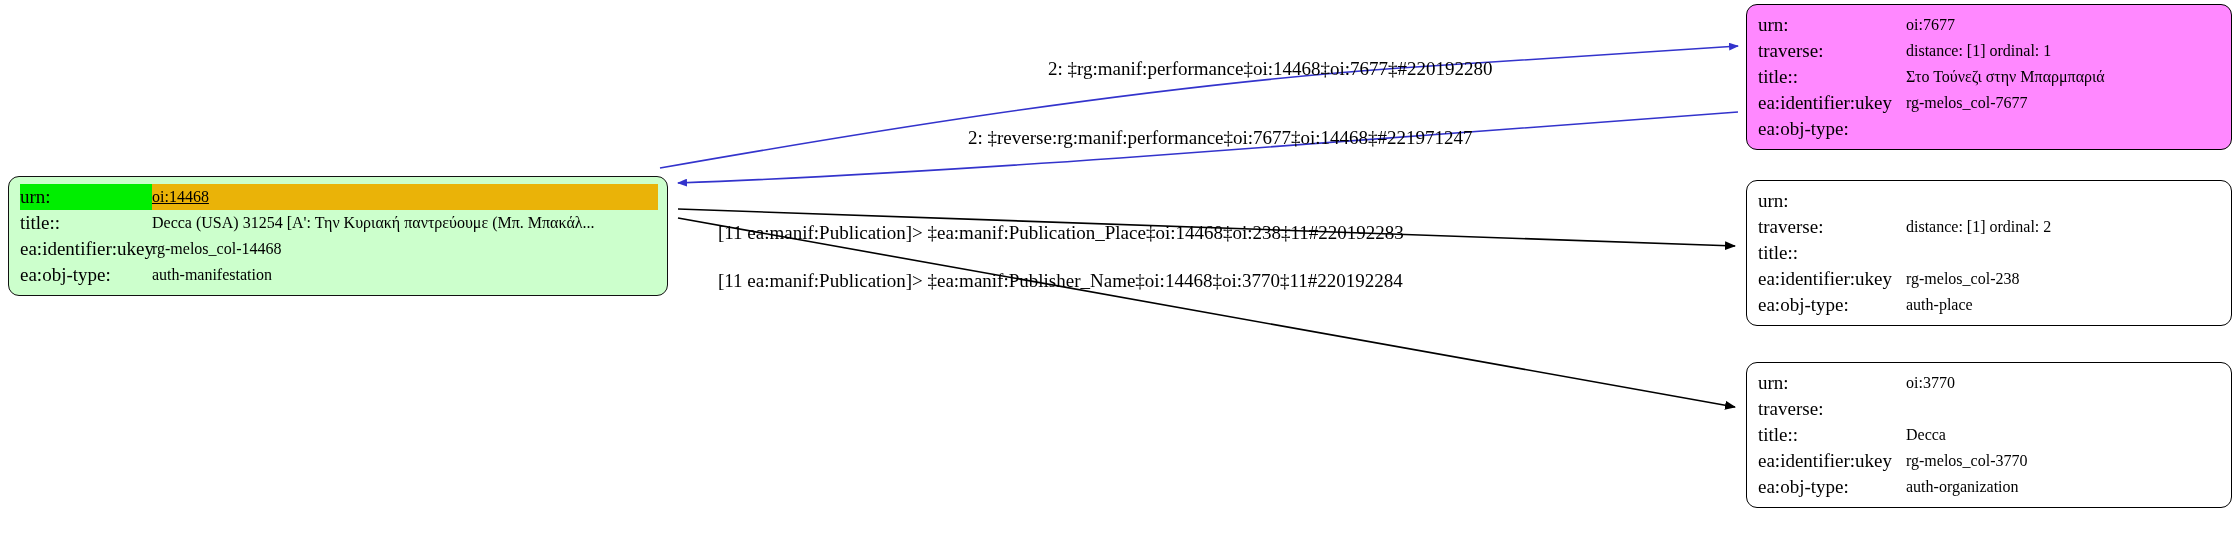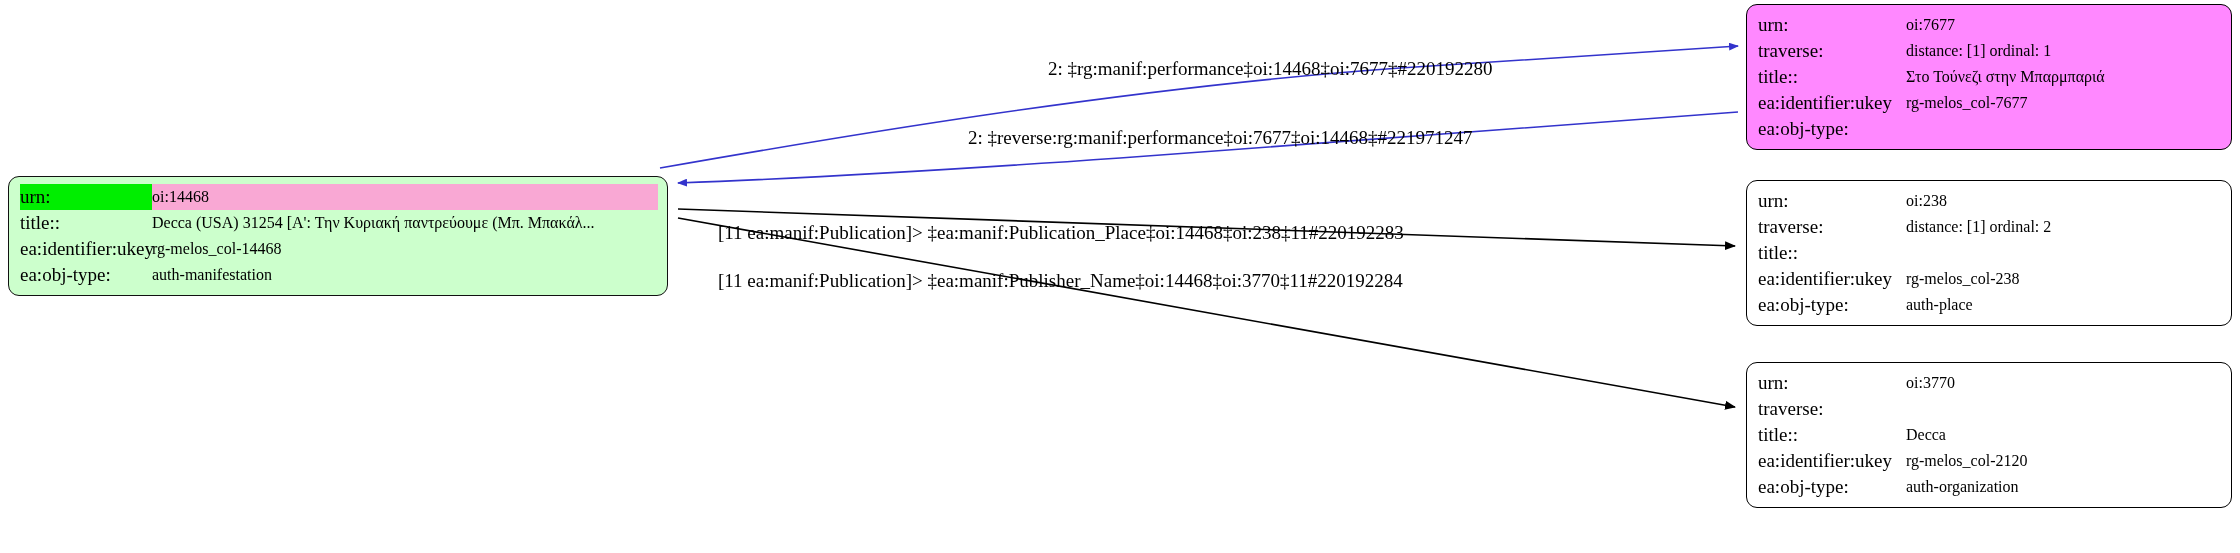--- a/index.html
+++ b/index.html
@@ -67,21 +67,22 @@
   
   .node.green .node-row .k { width: 132px; }
   .node.green .node-row.hl {
     background: #00ee00;
   }
   .node.green .node-row.hl .k {
     background: #00ee00;
     box-shadow: 1px 0 0 #99ee99;
   }
   .node.green .node-row.hl .v {
-    background: #f9a8d4;
+    background: #eab308;
+    text-decoration: underline;
   }
   
   .node.magenta .node-row .k,
   .node.plain .node-row .k { width: 148px; }
 
   .edge-label {
     position: absolute;
     font-size: 19px;
     color: #000000;
     white-space: nowrap;
@@ -155,21 +156,20 @@
       <span class="v">rg-melos_col-7677</span>
     </div>
     <div class="node-row">
       <span class="k">ea:obj-type:</span>
     </div>
   </div>
 
   <div class="node plain" id="node-place" style="left:1746px; top:180px; width:486px;">
     <div class="node-row">
       <span class="k">urn:</span>
-      <span class="v">oi:238</span>
     </div>
     <div class="node-row">
       <span class="k">traverse:</span>
       <span class="v">distance: [1]     ordinal: 2</span>
     </div>
     <div class="node-row">
       <span class="k">title::</span>
     </div>
     <div class="node-row">
       <span class="k">ea:identifier:ukey</span>
@@ -188,21 +188,21 @@
     </div>
     <div class="node-row">
       <span class="k">traverse:</span>
     </div>
     <div class="node-row">
       <span class="k">title::</span>
       <span class="v">Decca</span>
     </div>
     <div class="node-row">
       <span class="k">ea:identifier:ukey</span>
-      <span class="v">rg-melos_col-2120</span>
+      <span class="v">rg-melos_col-3770</span>
     </div>
     <div class="node-row">
       <span class="k">ea:obj-type:</span>
       <span class="v">auth-organization</span>
     </div>
   </div>
 
   <div class="edge-label" style="left:1000px; top:58px;margin-left:48px;">2: ‡rg:manif:performance‡oi:14468‡oi:7677‡#220192280</div>
 
   <div class="edge-label" style="left:968px; top:127px;">2: ‡reverse:rg:manif:performance‡oi:7677‡oi:14468‡#221971247</div>

